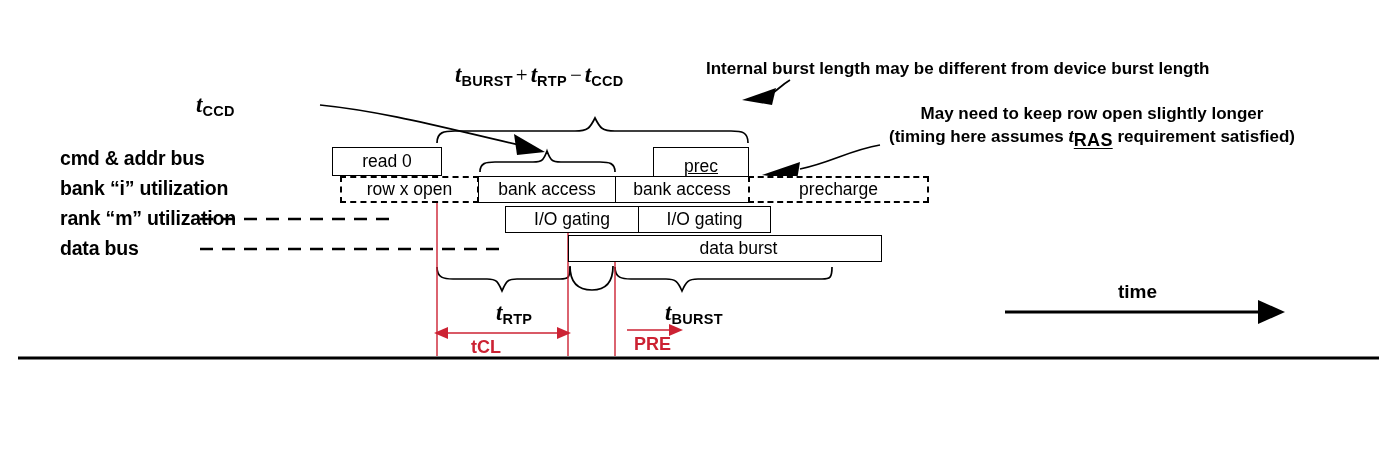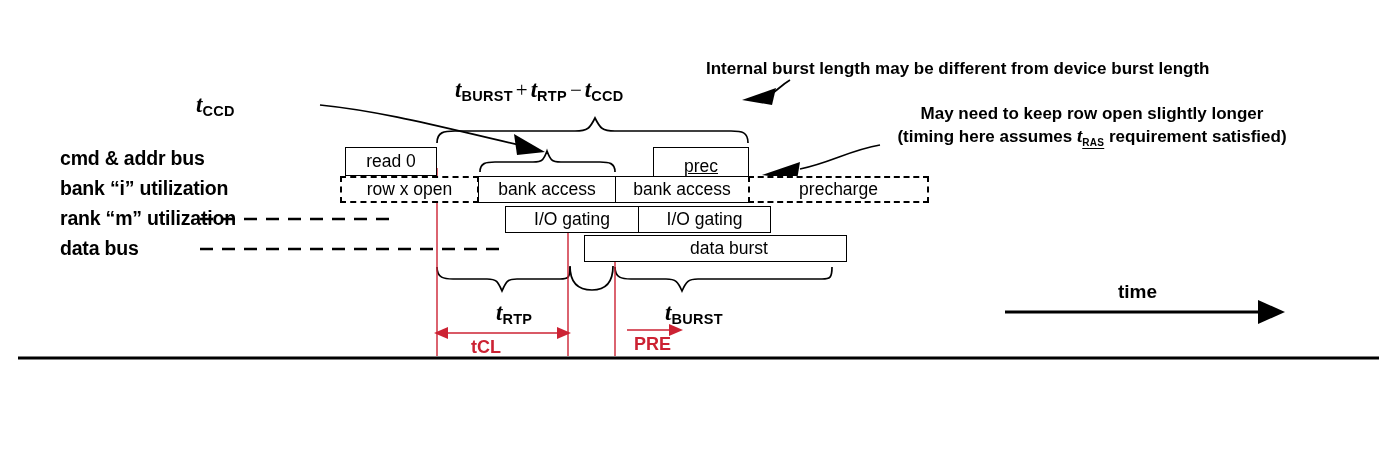--- a/index.html
+++ b/index.html
@@ -23,21 +23,21 @@
   .note{position:absolute;font-size:17px;font-weight:bold;white-space:nowrap;line-height:1.25;}
   .note.center{text-align:center;}
 
   
   .math{position:absolute;white-space:nowrap;}
   .math .t{font-family:"Liberation Serif",serif;font-style:italic;font-weight:bold;font-size:23px;}
   .math .sub{font-family:"Liberation Sans",sans-serif;font-weight:bold;font-size:14.5px;
              vertical-align:sub;letter-spacing:0.3px;}
   .math .op{font-family:"Liberation Serif",serif;font-size:21px;font-weight:normal;padding:0 3px;}
   .math.small .t{font-size:19px;}
-  .math.small .sub{font-size:10px;text-decoration:underline;}
+  .math.small .sub{font-size:18px;text-decoration:underline;}
 
   
   .redlab{position:absolute;font-size:18px;font-weight:bold;white-space:nowrap;}
 
   
   .timelab{position:absolute;font-size:19px;font-weight:bold;}
 
   
   .caption{position:absolute;font-size:20px;white-space:nowrap;}
   .caption b{font-weight:bold;letter-spacing:-0.3px;}
@@ -90,34 +90,34 @@
     <line x1="200" y1="249" x2="500" y2="249" stroke="#000" stroke-width="2.6" stroke-dasharray="13 9"></line>
 
     <line x1="18" y1="358" x2="1379" y2="358" stroke="#000" stroke-width="3"></line>
   </svg>
 
   <div class="rowlabel abs" style="left:60px; top:147px;">cmd &amp; addr bus</div>
   <div class="rowlabel abs" style="left:60px; top:177px;">bank “i” utilization</div>
   <div class="rowlabel abs" style="left:60px; top:207px;">rank “m” utilization</div>
   <div class="rowlabel abs" style="left:60px; top:237px;">data bus</div>
 
-  <div class="box solid" style="left:345px; top:147px; width:92px; height:29px;">read 0</div>
+  <div class="box solid" style="left:332px; top:147px; width:110px; height:29px;">read 0</div>
   <div class="box solid" style="left:653px; top:147px; width:96px; height:38px;text-decoration:underline;">prec</div>
 
   <div class="box dashed" style="left:340px; top:176px; width:139px; height:27px;">row x open</div>
   <div class="box solid" style="left:478px; top:176px; width:138px; height:27px;">bank access</div>
   <div class="box solid" style="left:615px; top:176px; width:134px; height:27px;">bank access</div>
   <div class="box dashed" style="left:748px; top:176px; width:181px; height:27px;">precharge</div>
 
   <div class="box solid" style="left:505px; top:206px; width:134px; height:27px;">I/O gating</div>
   <div class="box solid" style="left:638px; top:206px; width:133px; height:27px;">I/O gating</div>
 
-  <div class="box solid" style="left:584px; top:235px; width:263px; height:27px;padding-left:27px;">data burst</div>
+  <div class="box solid" style="left:568px; top:235px; width:314px; height:27px;padding-left:27px;">data burst</div>
 
-  <div class="math" style="left:455px; top:77px;">
+  <div class="math" style="left:455px; top:62px;">
     <span class="t">t</span><span class="sub">BURST</span><span class="op">+</span><span class="t">t</span><span class="sub">RTP</span><span class="op">−</span><span class="t">t</span><span class="sub">CCD</span>
   </div>
 
   <div class="math" style="left:196px; top:92px;text-align:right;">
     <span class="t">t</span><span class="sub">CCD</span>
   </div>
 
   <div class="math" style="left:496px; top:300px;">
     <span class="t">t</span><span class="sub">RTP</span>
   </div>

